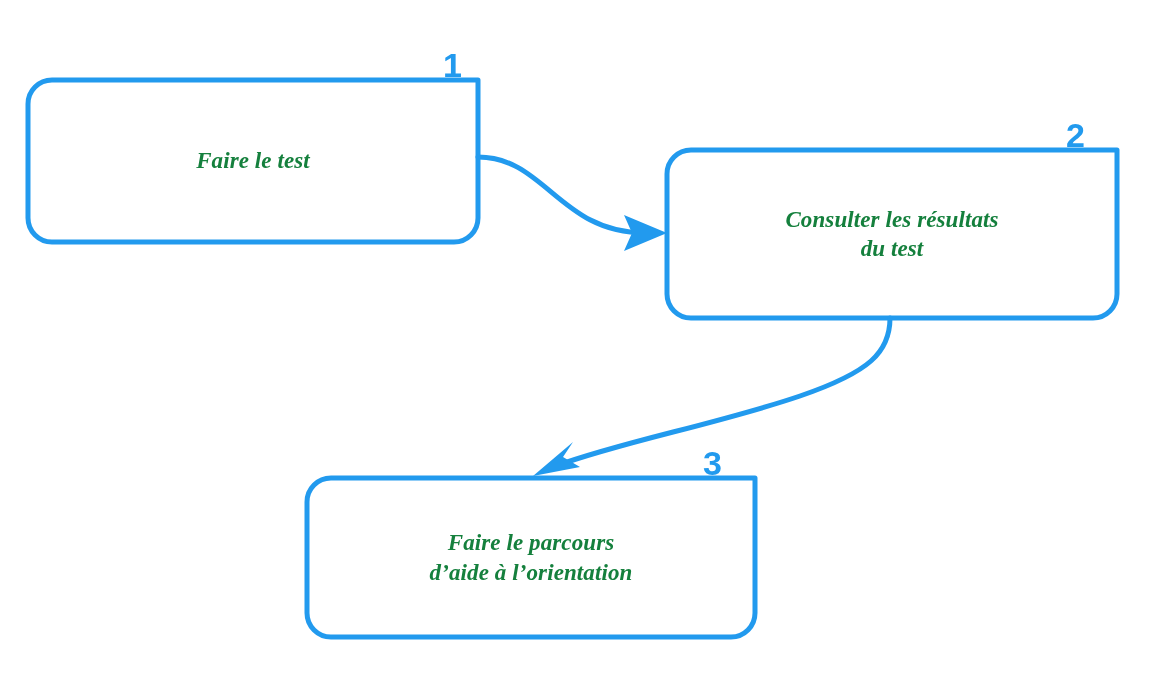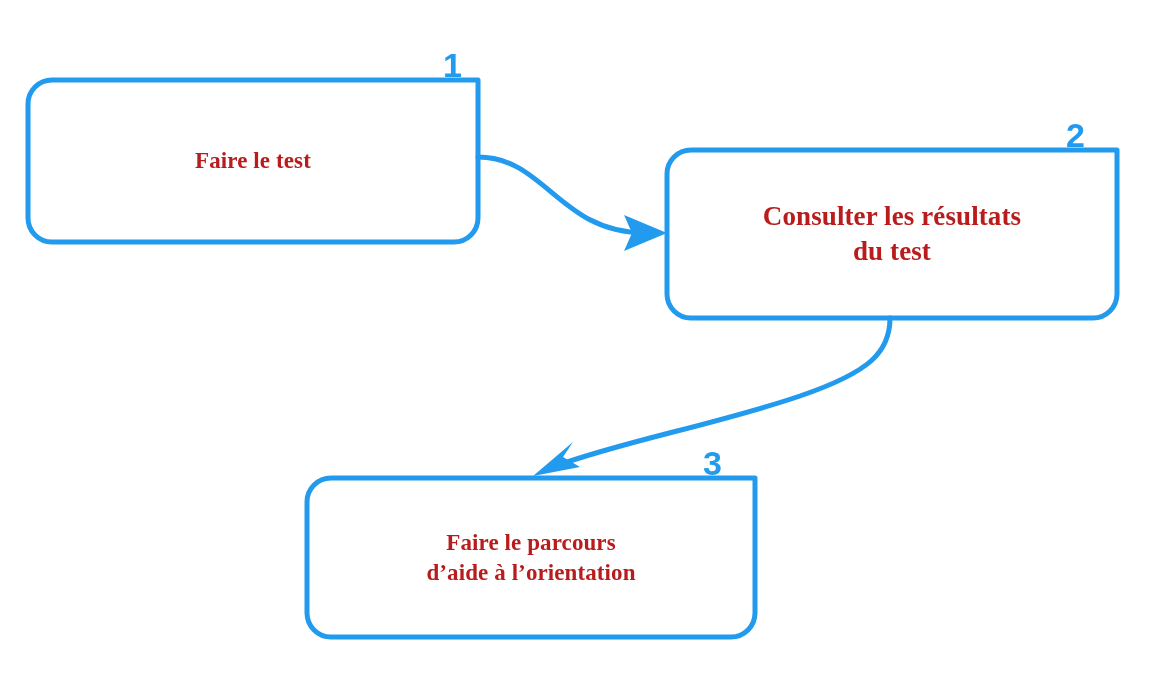--- a/index.html
+++ b/index.html
@@ -26,25 +26,26 @@
     height: 696px;
   }
   .node-label {
     position: absolute;
     display: flex;
     align-items: center;
     justify-content: center;
     text-align: center;
     font-family: "Liberation Serif", serif;
     font-weight: bold;
-    color: #b91c1c;
+    color: #15803d;
     line-height: 1.28;
     letter-spacing: 0.1px;
     white-space: pre-line;
     pointer-events: none;
+    font-style: italic;
   }
   .node-number {
     position: absolute;
     font-family: "Liberation Sans", sans-serif;
     font-weight: bold;
     color: #229aee;
     line-height: 1;
     text-align: right;
     pointer-events: none;
   }
@@ -65,21 +66,21 @@
     <path d="M 478 157 C 545 157, 560 233, 645 233" fill="none" stroke="#229aee" stroke-width="5" stroke-linecap="round"></path>
     <path d="M 667 233 L 624 215 L 632 233 L 624 251 Z" fill="#229aee"></path>
 
     <path d="M 890 318 C 890 352, 870 372, 800 396 C 718 424, 620 442, 556 466" fill="none" stroke="#229aee" stroke-width="5" stroke-linecap="round"></path>
     <path d="M 533 476 L 580 467 L 563 457 L 573 442 Z" fill="#229aee"></path>
   </svg>
 
   <div class="node-label" style="left:28px; top:80px; width:450px; height:162px; font-size:23px;">Faire le test</div>
   <div class="node-number" style="left:428px; top:48px; width:34px; font-size:34px;">1</div>
 
-  <div class="node-label" style="left:667px; top:150px; width:450px; height:168px; font-size:27px;">Consulter les résultats
+  <div class="node-label" style="left:667px; top:150px; width:450px; height:168px; font-size:23px;">Consulter les résultats
 du test</div>
   <div class="node-number" style="left:1051px; top:118px; width:34px; font-size:34px;">2</div>
 
   <div class="node-label" style="left:307px; top:478px; width:448px; height:159px; font-size:23px;">Faire le parcours
 d’aide à l’orientation</div>
   <div class="node-number" style="left:688px; top:446px; width:34px; font-size:34px;">3</div>
 
 </div>
 
 </body></html>

